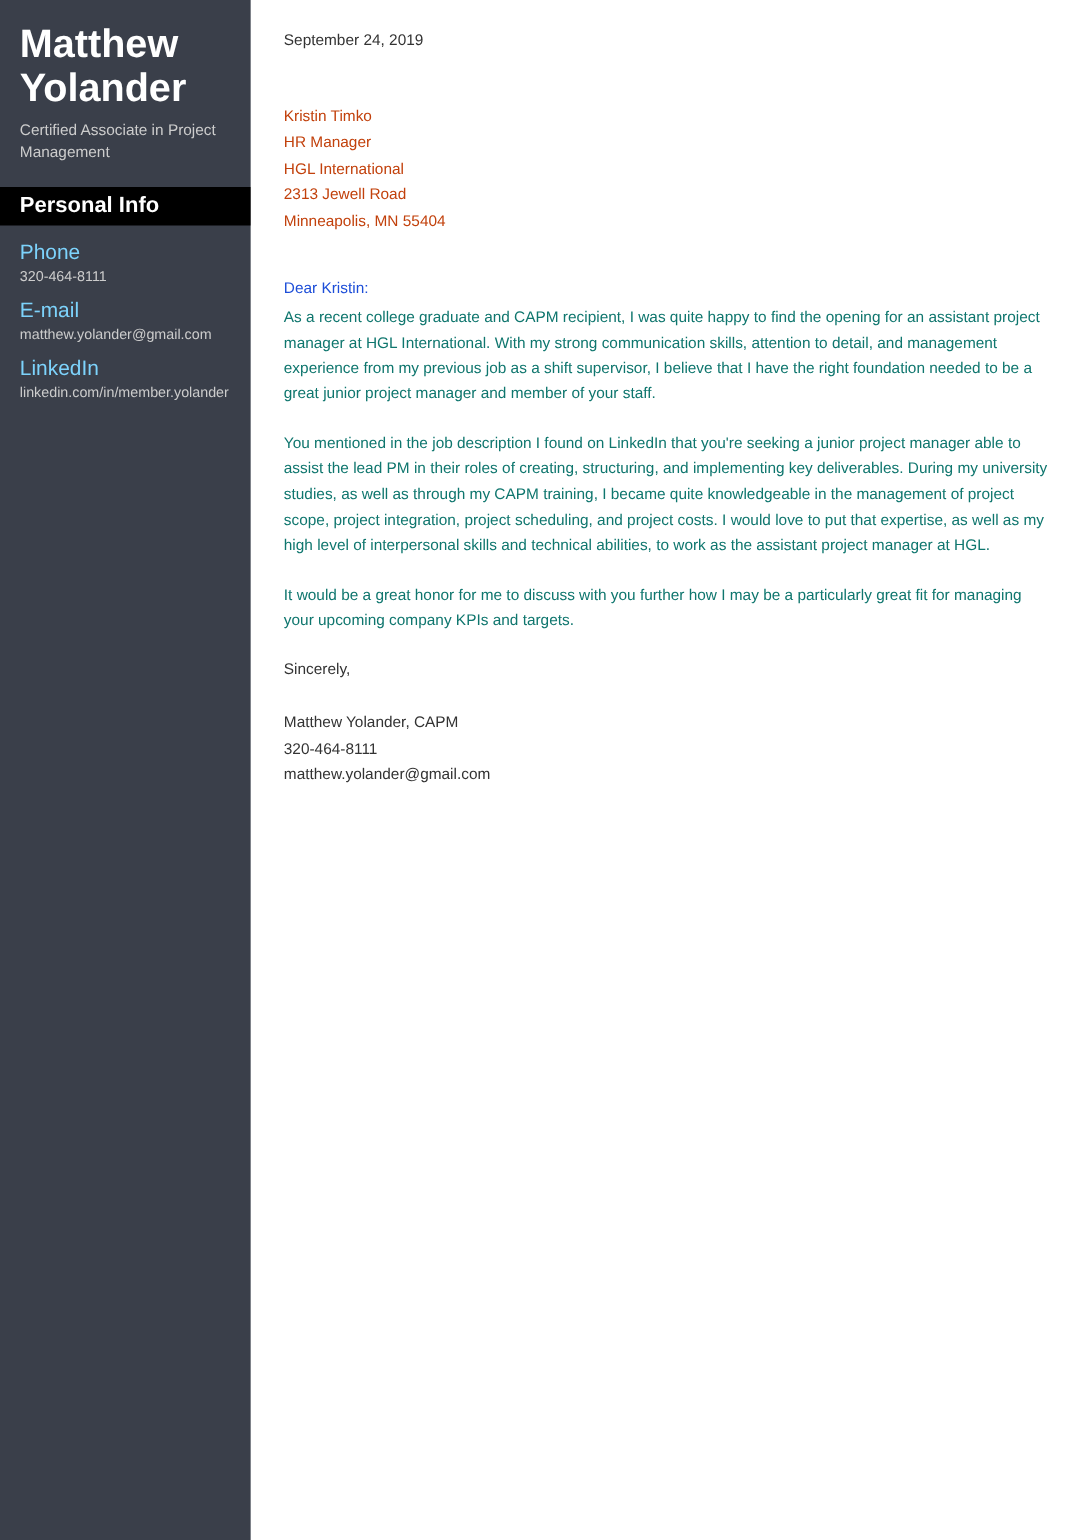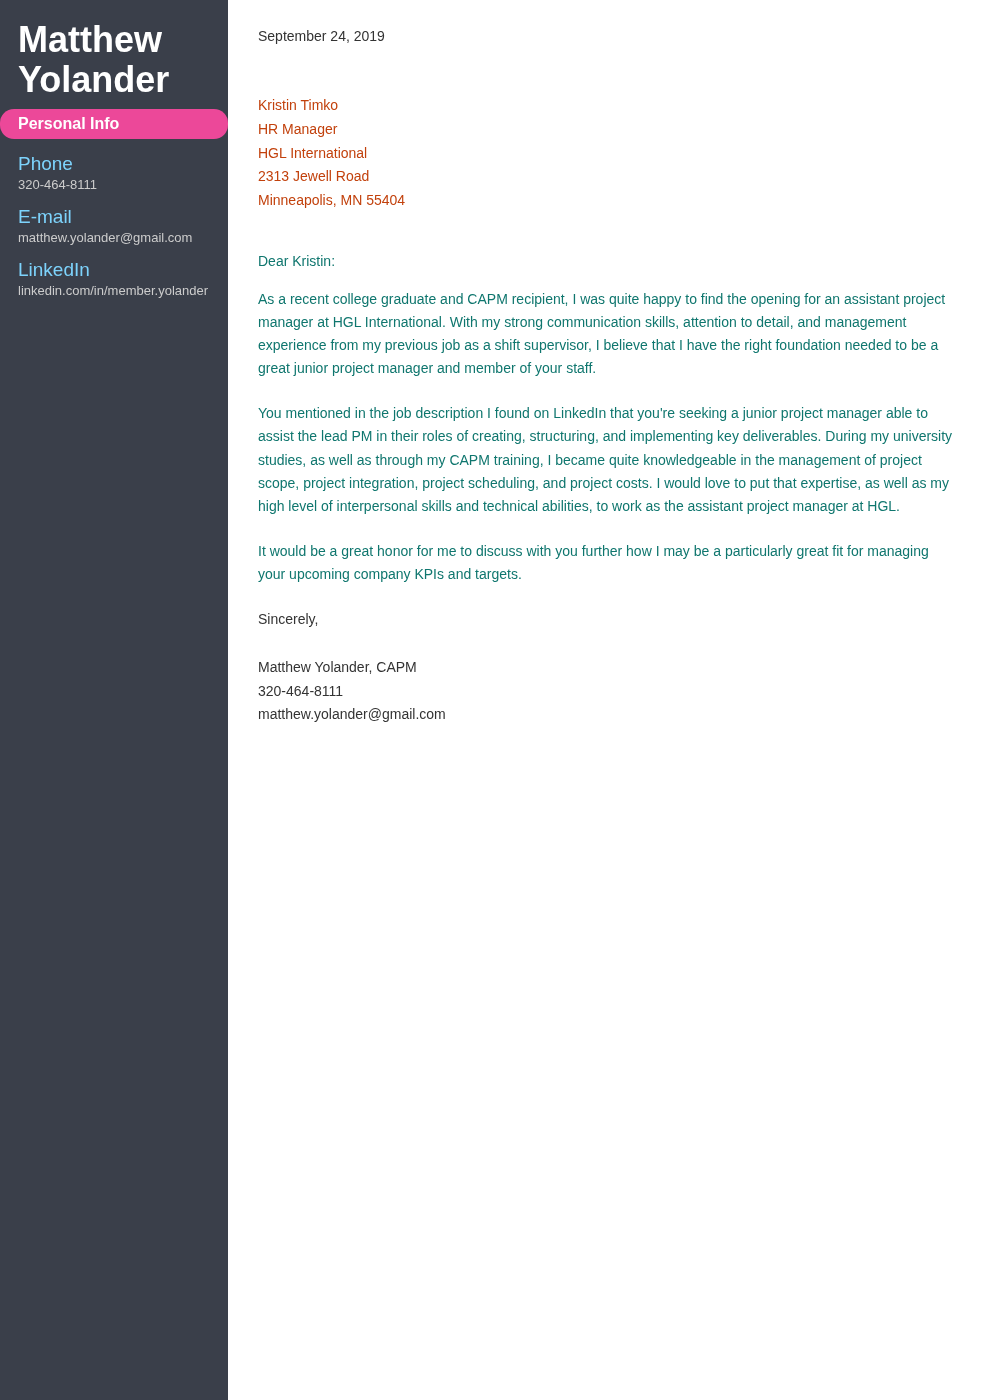--- a/index.html
+++ b/index.html
@@ -34,30 +34,29 @@
     }
 
     .sidebar-title {
       font-size: 14px;
       color: #cccccc;
       line-height: 1.4;
       margin-bottom: 22px;
     }
 
     .sidebar-section-heading {
-      font-size: 16px;
+      font-size: 20px;
       font-weight: 700;
       color: #ffffff;
-      background-color: #ec4899;
+      background-color: #000000;
       padding: 6px 0 6px 0;
       margin-bottom: 14px;
       margin-left: -18px;
       margin-right: -18px;
       padding-left: 18px;
-      border-radius: 14px;
     }
 
     .contact-item {
       margin-bottom: 14px;
     }
 
     .contact-label {
       font-size: 19px;
       font-weight: 400;
       color: #7dd3fc;
@@ -85,22 +84,22 @@
 
     .recipient-block {
       margin-bottom: 40px;
       font-size: 14px;
       color: #c2410c;
       line-height: 1.7;
     }
 
     .salutation {
       font-size: 14px;
-      color: #0f766e;
-      margin-bottom: 19px;
+      color: #1d4ed8;
+      margin-bottom: 8px;
     }
 
     .letter-paragraph {
       font-size: 14px;
       color: #0f766e;
       line-height: 1.65;
       margin-bottom: 22px;
       text-align: left;
     }
 
@@ -117,20 +116,21 @@
 
     .signature-line {
       line-height: 1.7;
     }
   </style>
 </head>
 <body>
 
 <div class="sidebar">
   <div class="sidebar-name">Matthew Yolander</div>
+  <div class="sidebar-title">Certified Associate in Project Management</div>
 
   <div class="sidebar-section-heading">Personal Info</div>
 
   <div class="contact-item">
     <div class="contact-label">Phone</div>
     <div class="contact-value">320-464-8111</div>
   </div>
 
   <div class="contact-item">
     <div class="contact-label">E-mail</div>

